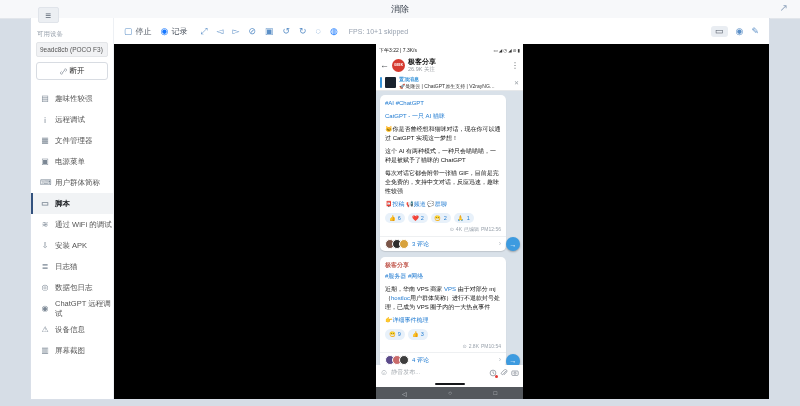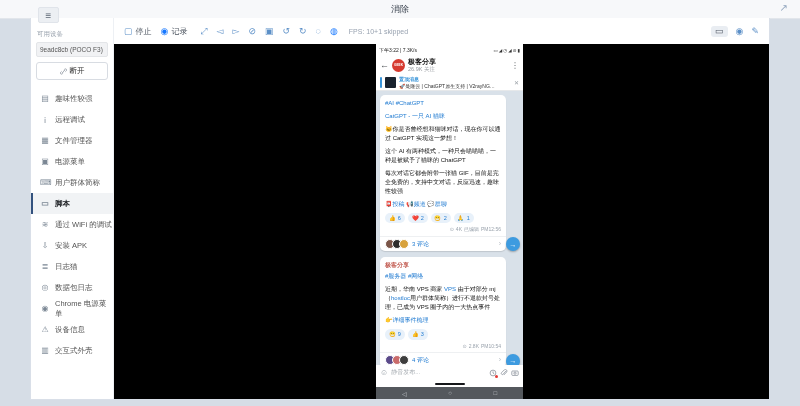--- a/index.html
+++ b/index.html
@@ -156,29 +156,29 @@
         <div class="mi">
           <span class="ic">≣</span>
           <span>日志猫</span>
         </div>
         <div class="mi">
           <span class="ic">◎</span>
           <span>数据包日志</span>
         </div>
         <div class="mi">
           <span class="ic">◉</span>
-          <span>Chrome 电源菜单</span>
+          <span>ChatGPT 远程调试</span>
         </div>
         <div class="mi">
           <span class="ic">⚠</span>
           <span>设备信息</span>
         </div>
         <div class="mi">
           <span class="ic">▥</span>
-          <span>交互式外壳</span>
+          <span>屏幕截图</span>
         </div>
       </div>
   </div>
 
   <div class="content">
     <div class="toolbar">
       <div class="tbtn">
         <span class="tb-ic">▢</span>
         <span>停止</span>
       </div>

